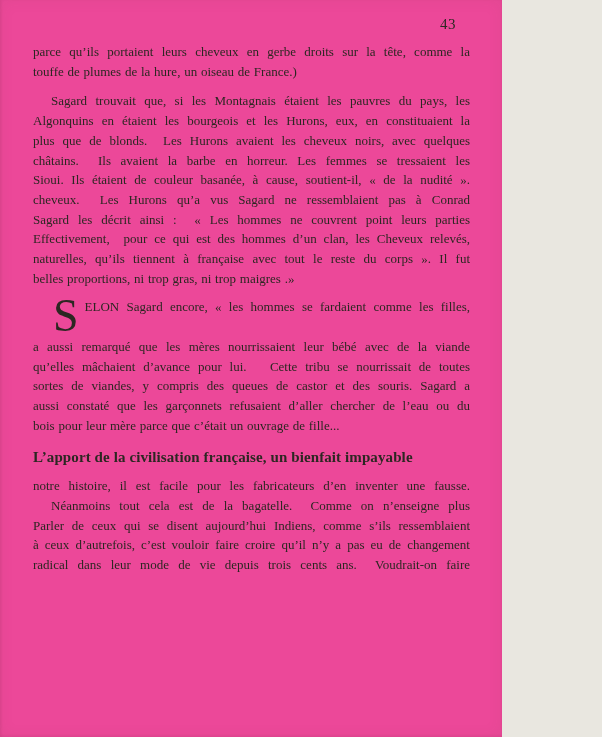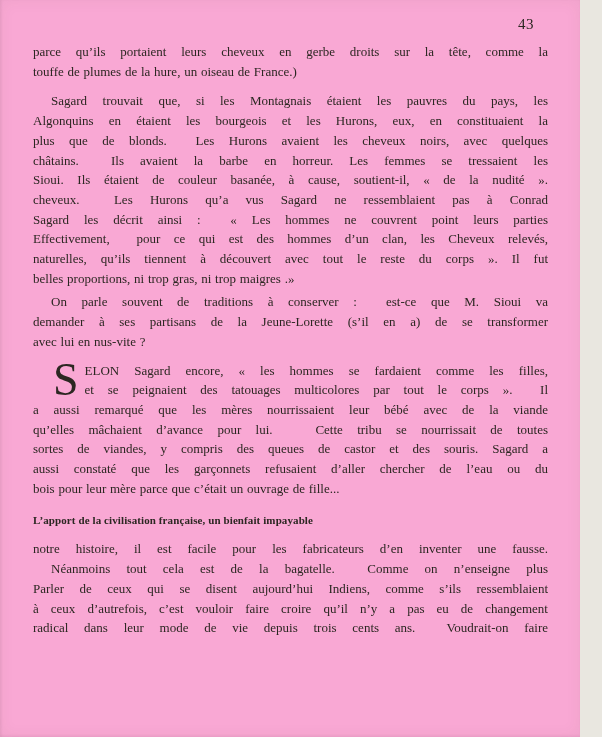--- a/index.html
+++ b/index.html
@@ -3,22 +3,22 @@
 <meta charset="utf-8">
 <style>
   html, body { margin: 0; padding: 0; }
   body {
     width: 602px; height: 737px;
     background: #e9e7e0;
     font-family: "Liberation Serif", "DejaVu Serif", serif;
   }
   .scan-page {
     position: relative;
-    width: 580px; height: 737px;
-    background: #f9a8d4;
+    width: 502px; height: 737px;
+    background: #ec4899;
     color: #2c2722;
     overflow: hidden;
   }
   
   .scan-page::after {
     content: "";
     position: absolute; inset: 0;
     pointer-events: none;
     box-shadow: inset 0 0 16px rgba(70,60,40,0.06),
                 inset 2px 0 2px rgba(0,0,0,0.04),
@@ -54,21 +54,21 @@
     display: block;
     font-size: 46px;
     line-height: 38px;
     height: 39.4px;
     margin-left: 20px;
     padding-right: 6px;
     font-weight: 400;
   }
   .dc-lines { flex: 1; min-width: 0; }
   .heading {
-    font-size: 11px;
+    font-size: 15px;
     font-weight: bold;
     margin: 12px 0 8px 0;
     letter-spacing: 0.1px;
     line-height: 21px;
   }
 </style>
 </head>
 <body>
 
 <div class="scan-page">
@@ -84,36 +84,30 @@
 
     <div class="para mt-a">
         <div class="line firstindent">Sagard trouvait que, si les Montagnais étaient les pauvres du pays, les</div>
         <div class="line">Algonquins en étaient les bourgeois et les Hurons, eux, en constituaient la</div>
         <div class="line">plus que de blonds.&nbsp; Les Hurons avaient les cheveux noirs, avec quelques</div>
         <div class="line">châtains.&nbsp; Ils avaient la barbe en horreur. Les femmes se tressaient les</div>
         <div class="line">Sioui. Ils étaient de couleur basanée, à cause, soutient-il, « de la nudité ».</div>
         <div class="line">cheveux.&nbsp; Les Hurons qu’a vus Sagard ne ressemblaient pas à Conrad</div>
         <div class="line">Sagard les décrit ainsi :&nbsp; « Les hommes ne couvrent point leurs parties</div>
         <div class="line">Effectivement,&nbsp; pour ce qui est des hommes d’un clan, les Cheveux relevés,</div>
-        <div class="line">naturelles, qu’ils tiennent à découvert avec tout le reste du corps ». Il fut</div>
+        <div class="line">naturelles, qu’ils tiennent à française avec tout le reste du corps ». Il fut</div>
         <div class="line lastleft">belles proportions, ni trop gras, ni trop maigres .»</div>
       </div>
 
-    <div class="para mt-b">
-        <div class="line firstindent">On parle souvent de traditions à conserver :&nbsp; est-ce que M. Sioui va</div>
-        <div class="line">demander à ses partisans de la Jeune-Lorette (s’il en a) de se transformer</div>
-        <div class="line lastleft">avec lui en nus-vite ?</div>
-      </div>
 
     <div class="para mt-c">
       <div class="dc-row">
         <span class="dropcap">S</span>
         <div class="dc-lines">
             <div class="line">ELON Sagard encore, « les hommes se fardaient comme les filles,</div>
-            <div class="line">et se peignaient des tatouages multicolores par tout le corps ».&nbsp; Il</div>
           </div>
       </div>
       <div>
           <div class="line">a aussi remarqué que les mères nourrissaient leur bébé avec de la viande</div>
           <div class="line">qu’elles mâchaient d’avance pour lui.&nbsp;&nbsp; Cette tribu se nourrissait de toutes</div>
           <div class="line">sortes de viandes, y compris des queues de castor et des souris. Sagard a</div>
           <div class="line">aussi constaté que les garçonnets refusaient d’aller chercher de l’eau ou du</div>
           <div class="line lastleft">bois pour leur mère parce que c’était un ouvrage de fille...</div>
         </div>
     </div>

